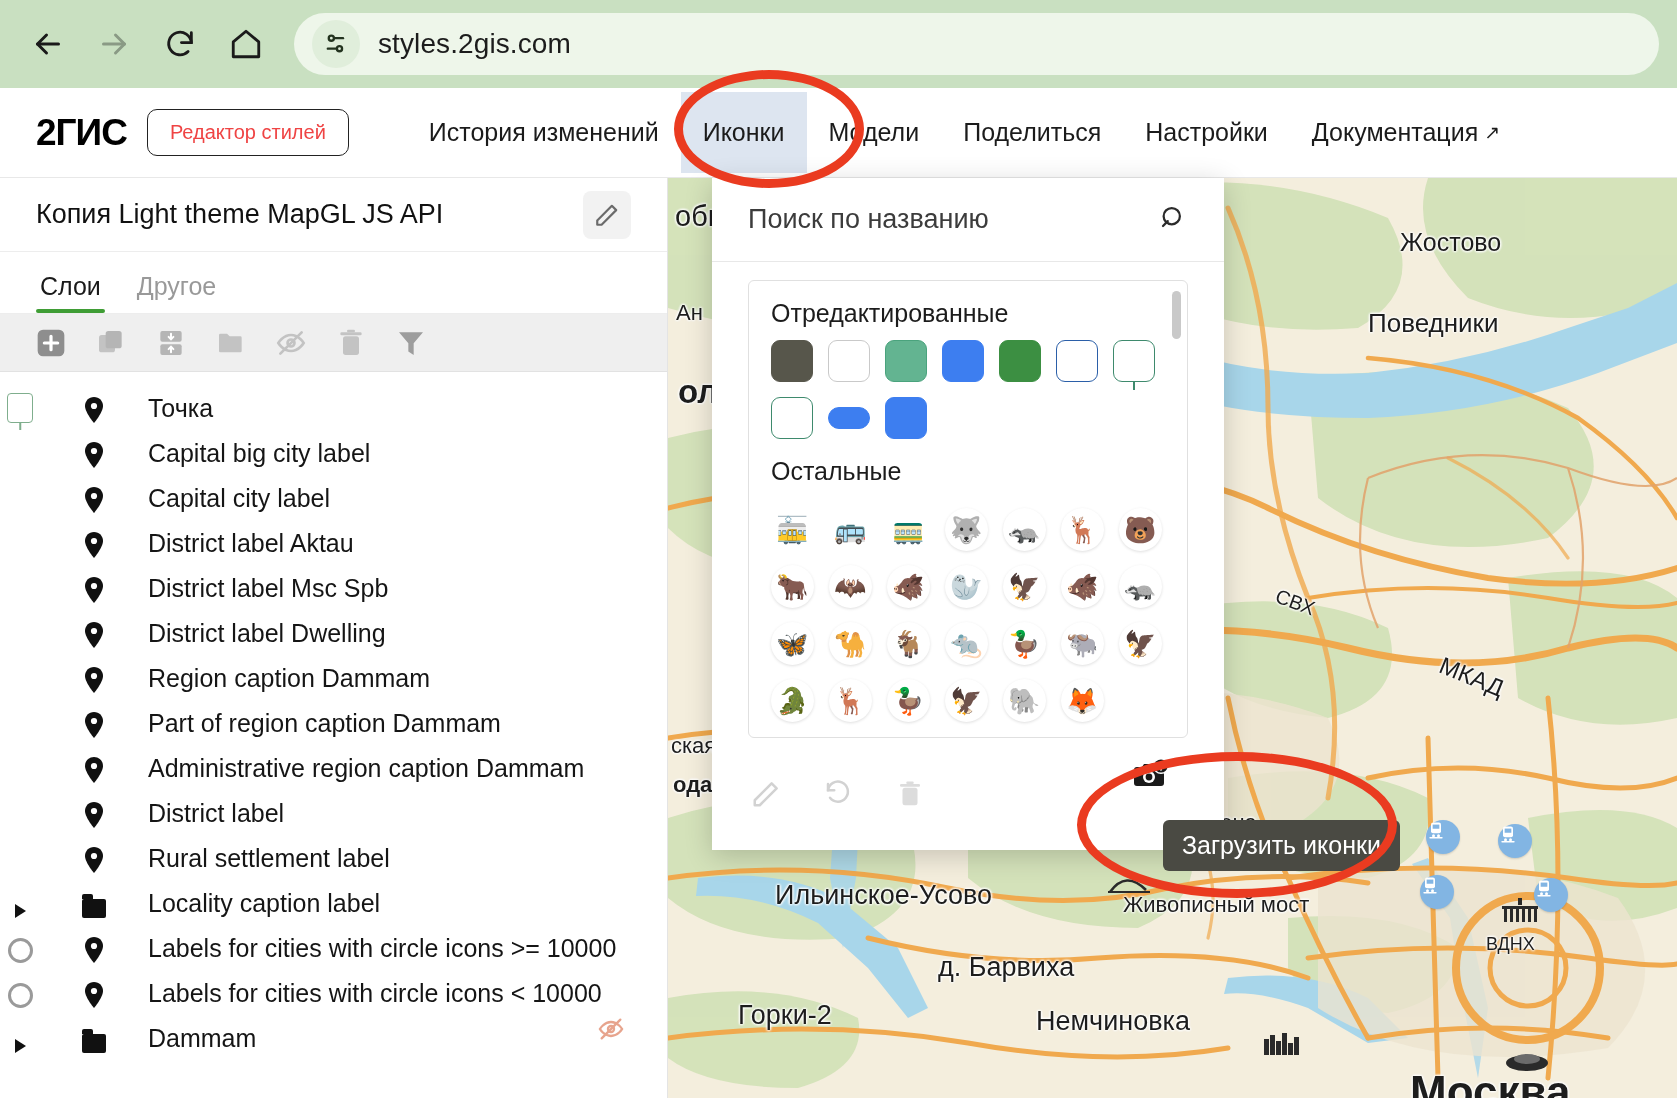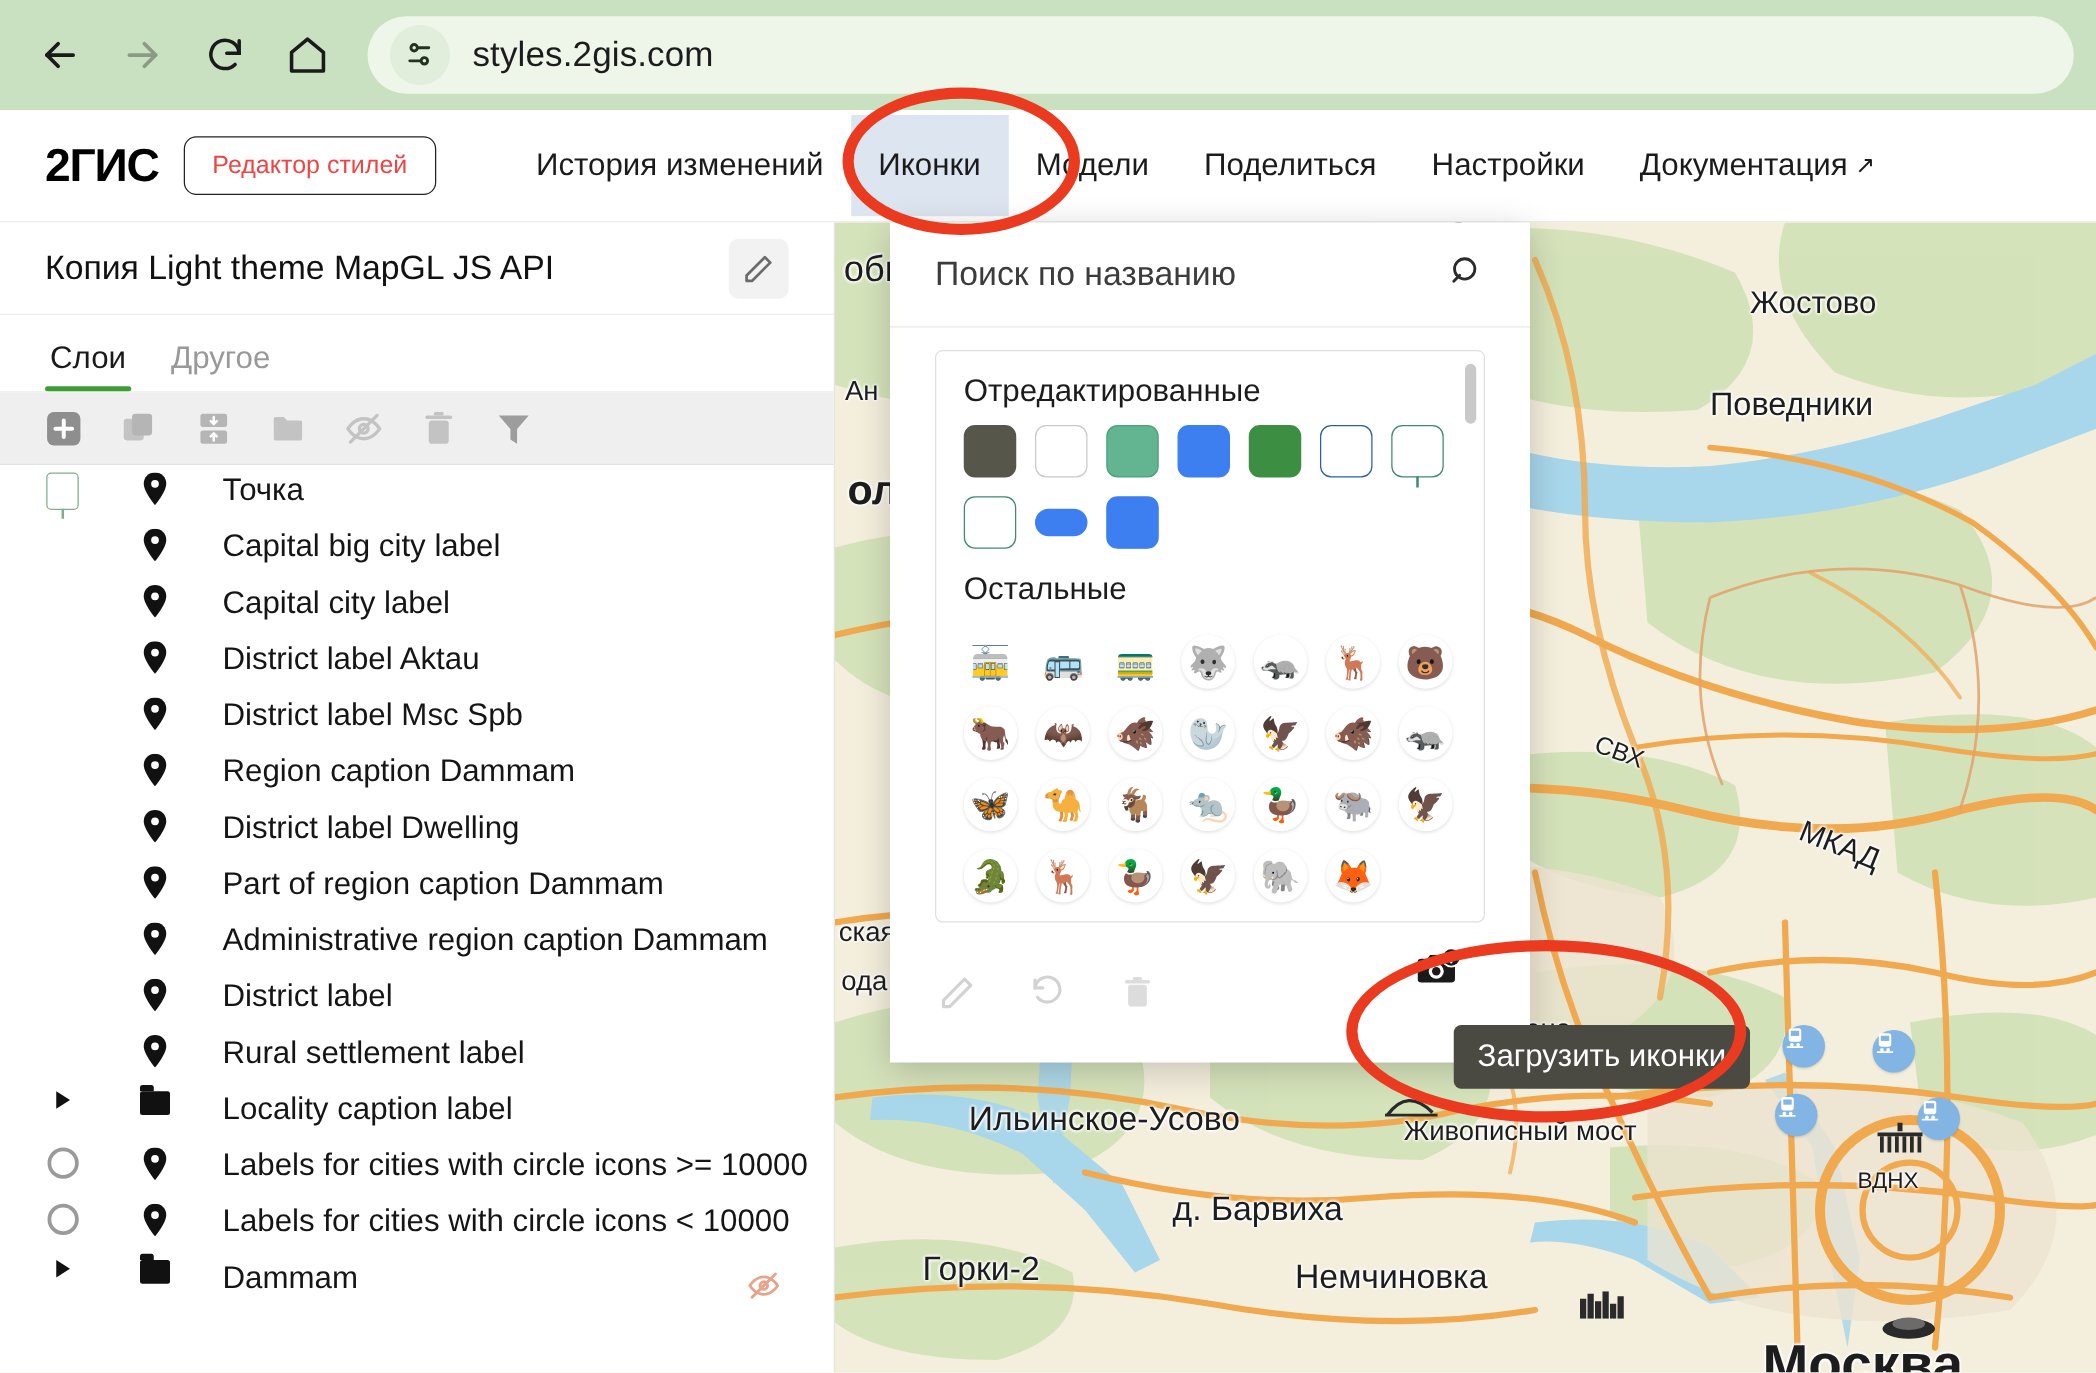--- a/index.html
+++ b/index.html
@@ -59,21 +59,21 @@
   .tab.active{color:#1a1a1a;}
   .tab.active:after{content:"";position:absolute;left:0;right:0;bottom:0;height:4px;background:#3f9d35;border-radius:2px;}
 
   .layer-toolbar{
     height:58px;background:#efefef;display:flex;align-items:center;gap:26px;padding:0 34px;
     border-bottom:1px solid #e2e2e2;
   }
   .tool-ic{width:34px;height:34px;display:flex;align-items:center;justify-content:center;cursor:pointer;}
 
   .layer-list{padding-top:6px;}
-  .layer-row{display:flex;align-items:flex-start;height:45px;padding-left:30px;position:relative;gap:33px;}
+  .layer-row{display:flex;align-items:flex-end;height:45px;position:relative;gap:33px;}
   .lr-pre{width:40px;display:flex;align-items:center;justify-content:center;flex:none;}
   .lr-type{width:42px;display:flex;align-items:center;justify-content:center;flex:none;}
   .lr-label{font-size:25px;color:#151515;white-space:nowrap;}
   .chk-box{width:26px;height:30px;border:1.5px solid #7fae8d;border-radius:4px;background:#fff;position:relative;}
   .chk-box:after{content:"";position:absolute;left:50%;top:100%;transform:translateX(-50%);width:1.5px;height:8px;background:#7fae8d;}
   .chk-circle{width:25px;height:25px;border-radius:50%;border:3px solid #9a9a9a;}
   .tri{width:0;height:0;border-left:11px solid #111;border-top:7px solid transparent;border-bottom:7px solid transparent;}
   .folder{width:24px;height:19px;background:#111;border-radius:2px;position:relative;}
   .folder:before{content:"";position:absolute;left:0;top:-5px;width:11px;height:5px;background:#111;border-radius:2px 2px 0 0;}
   .pin{width:20px;height:26px;}
@@ -301,31 +301,31 @@
         <div class="lr-label">District label Msc Spb</div>
       </div>
       <div class="layer-row">
         <div class="lr-pre"></div>
         <div class="lr-type">
           <svg class="pin" viewBox="0 0 20 26">
             <path d="M10 0C4.8 0 1 3.9 1 8.9 1 15.2 10 26 10 26s9-10.8 9-17.1C19 3.9 15.2 0 10 0z" fill="#111"></path>
             <circle cx="10" cy="9" r="3.1" fill="#fff"></circle>
           </svg>
         </div>
+        <div class="lr-label">District label Dwelling</div>
+      </div>
+      <div class="layer-row">
+        <div class="lr-pre"></div>
+        <div class="lr-type">
+          <svg class="pin" viewBox="0 0 20 26">
+            <path d="M10 0C4.8 0 1 3.9 1 8.9 1 15.2 10 26 10 26s9-10.8 9-17.1C19 3.9 15.2 0 10 0z" fill="#111"></path>
+            <circle cx="10" cy="9" r="3.1" fill="#fff"></circle>
+          </svg>
+        </div>
         <div class="lr-label">Region caption Dammam</div>
-      </div>
-      <div class="layer-row">
-        <div class="lr-pre"></div>
-        <div class="lr-type">
-          <svg class="pin" viewBox="0 0 20 26">
-            <path d="M10 0C4.8 0 1 3.9 1 8.9 1 15.2 10 26 10 26s9-10.8 9-17.1C19 3.9 15.2 0 10 0z" fill="#111"></path>
-            <circle cx="10" cy="9" r="3.1" fill="#fff"></circle>
-          </svg>
-        </div>
-        <div class="lr-label">District label Dwelling</div>
       </div>
       <div class="layer-row">
         <div class="lr-pre"></div>
         <div class="lr-type">
           <svg class="pin" viewBox="0 0 20 26">
             <path d="M10 0C4.8 0 1 3.9 1 8.9 1 15.2 10 26 10 26s9-10.8 9-17.1C19 3.9 15.2 0 10 0z" fill="#111"></path>
             <circle cx="10" cy="9" r="3.1" fill="#fff"></circle>
           </svg>
         </div>
         <div class="lr-label">Part of region caption Dammam</div>
@@ -486,21 +486,21 @@
   <div>
       <div class="map-label" style="left: 7px; top: 22px; font-size: 29px; font-weight: 400;">обня</div>
       <div class="map-label" style="left: 732px; top: 50px; font-size: 25px; font-weight: 400;">Жостово</div>
       <div class="map-label" style="left: 430px; top: 25px; font-size: 17px; font-weight: 400; transform: rotate(72deg);">Дмитровское шоссе</div>
       <div class="map-label" style="left: 700px; top: 130px; font-size: 26px; font-weight: 400;">Поведники</div>
       <div class="map-label" style="left: 10px; top: 195px; font-size: 33px; font-weight: 700;">олгопрудный</div>
       <div class="map-label" style="left: 770px; top: 485px; font-size: 24px; font-weight: 400; transform: rotate(22deg);">МКАД</div>
       <div class="map-label" style="left: 607px; top: 413px; font-size: 20px; font-weight: 400; transform: rotate(20deg);">СВХ</div>
       <div class="map-label" style="left: 8px; top: 122px; font-size: 22px; font-weight: 400;">Ан</div>
       <div class="map-label" style="left: 3px; top: 555px; font-size: 22px; font-weight: 400;">ская</div>
-      <div class="map-label" style="left: 5px; top: 594px; font-size: 22px; font-weight: 400; text-align: center;">ода</div>
+      <div class="map-label" style="left: 5px; top: 594px; font-size: 22px; font-weight: 700; text-align: center;">ода</div>
       <div class="map-label" style="left: 818px; top: 756px; font-size: 18px; font-weight: 400;">ВДНХ</div>
       <div class="map-label" style="left: 540px; top: 632px; font-size: 22px; font-weight: 400;">рена</div>
       <div class="map-label" style="left: 455px; top: 714px; font-size: 22px; font-weight: 400;">Живописный мост</div>
       <div class="map-label" style="left: 742px; top: 889px; font-size: 44px; font-weight: 700;">Москва</div>
       <div class="map-label" style="left: 107px; top: 702px; font-size: 27px; font-weight: 400;">Ильинское-Усово</div>
       <div class="map-label" style="left: 270px; top: 774px; font-size: 27px; font-weight: 400;">д. Барвиха</div>
       <div class="map-label" style="left: 70px; top: 822px; font-size: 27px; font-weight: 400;">Горки-2</div>
       <div class="map-label" style="left: 368px; top: 828px; font-size: 27px; font-weight: 400;">Немчиновка</div>
     </div>
   <div>

